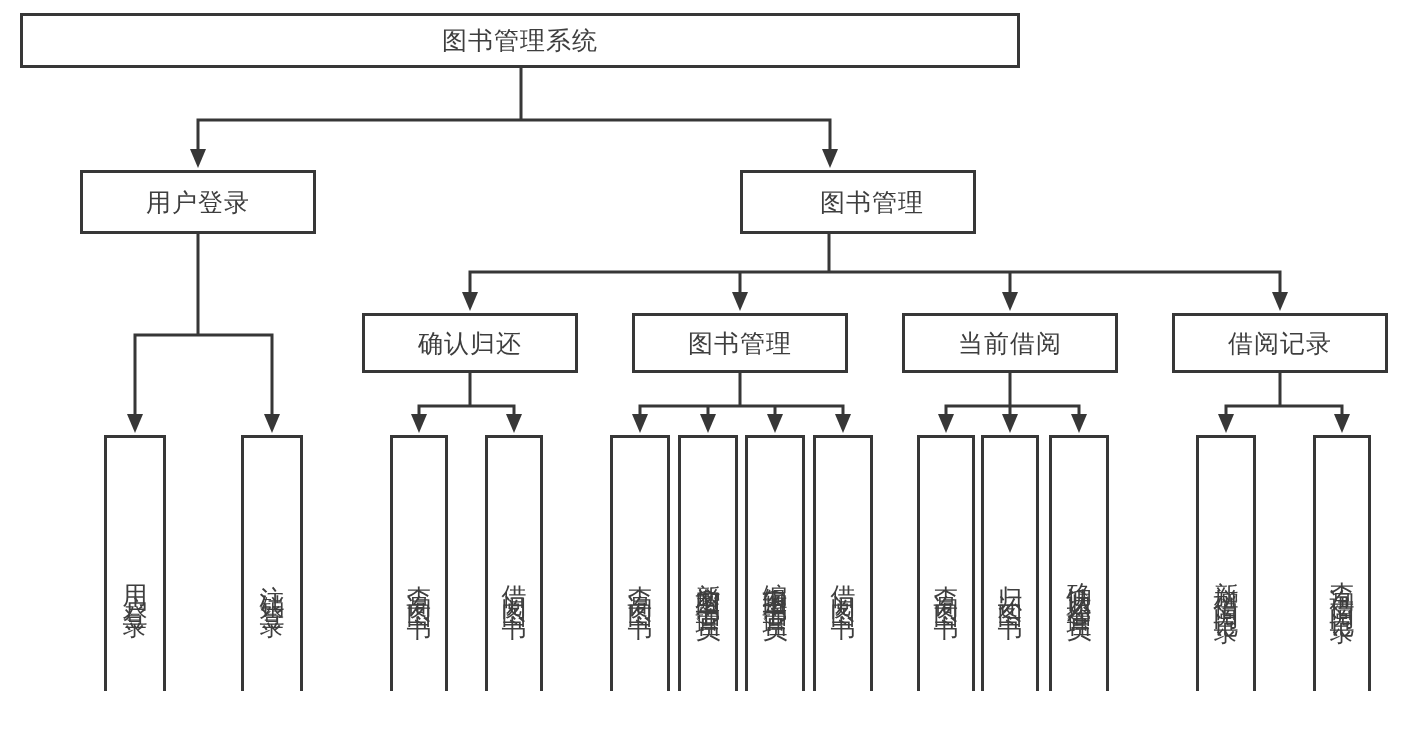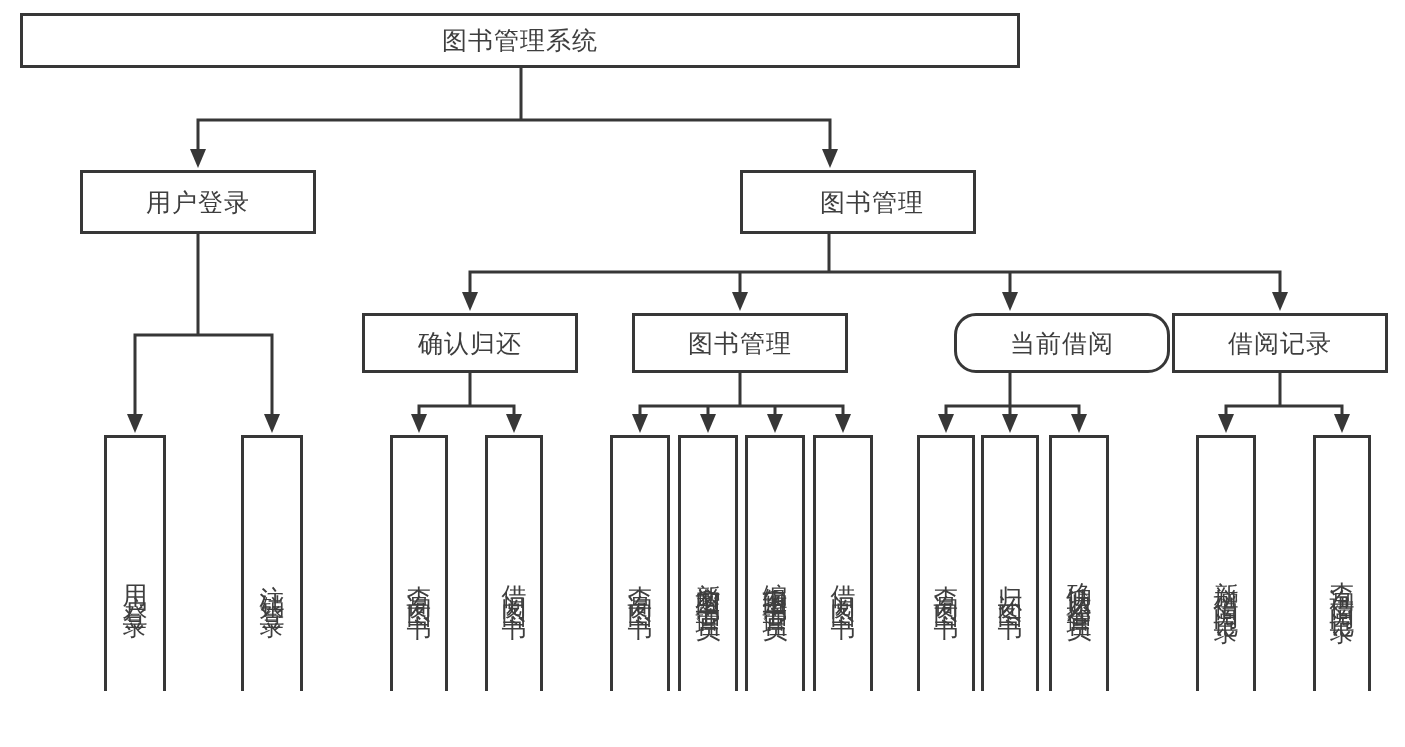--- a/index.html
+++ b/index.html
@@ -25,21 +25,21 @@
     box-sizing:border-box;
     border:3px solid var(--line);
     background:#fff;
     display:flex;align-items:center;justify-content:center;
   }
   .hlabel{font-size:25px;letter-spacing:1px;white-space:nowrap;}
   .root{left:20px;top:13px;width:1000px;height:55px;}
   .l2{top:170px;width:236px;height:64px;}
   .l2a{left:80px;} .l2b{left:740px;padding-left:28px;}
   .l3{top:313px;width:216px;height:60px;}
-  .l3a{left:362px;} .l3b{left:632px;} .l3c{left:954px;border-radius:22px;} .l3d{left:1172px;}
+  .l3a{left:362px;} .l3b{left:632px;} .l3c{left:902px;} .l3d{left:1172px;}
   .leaf{
     top:435px;height:300px;
     writing-mode:vertical-rl;text-orientation:mixed;
     font-size:25px;line-height:1;
   }
   .ls4{letter-spacing:10px;}
   .ls6{letter-spacing:8px;}
   .ls9{letter-spacing:5px;}
   .p0{left:104px;width:62px;} .p1{left:241px;width:62px;}
   .p2{left:390px;width:58px;} .p3{left:485px;width:58px;}

